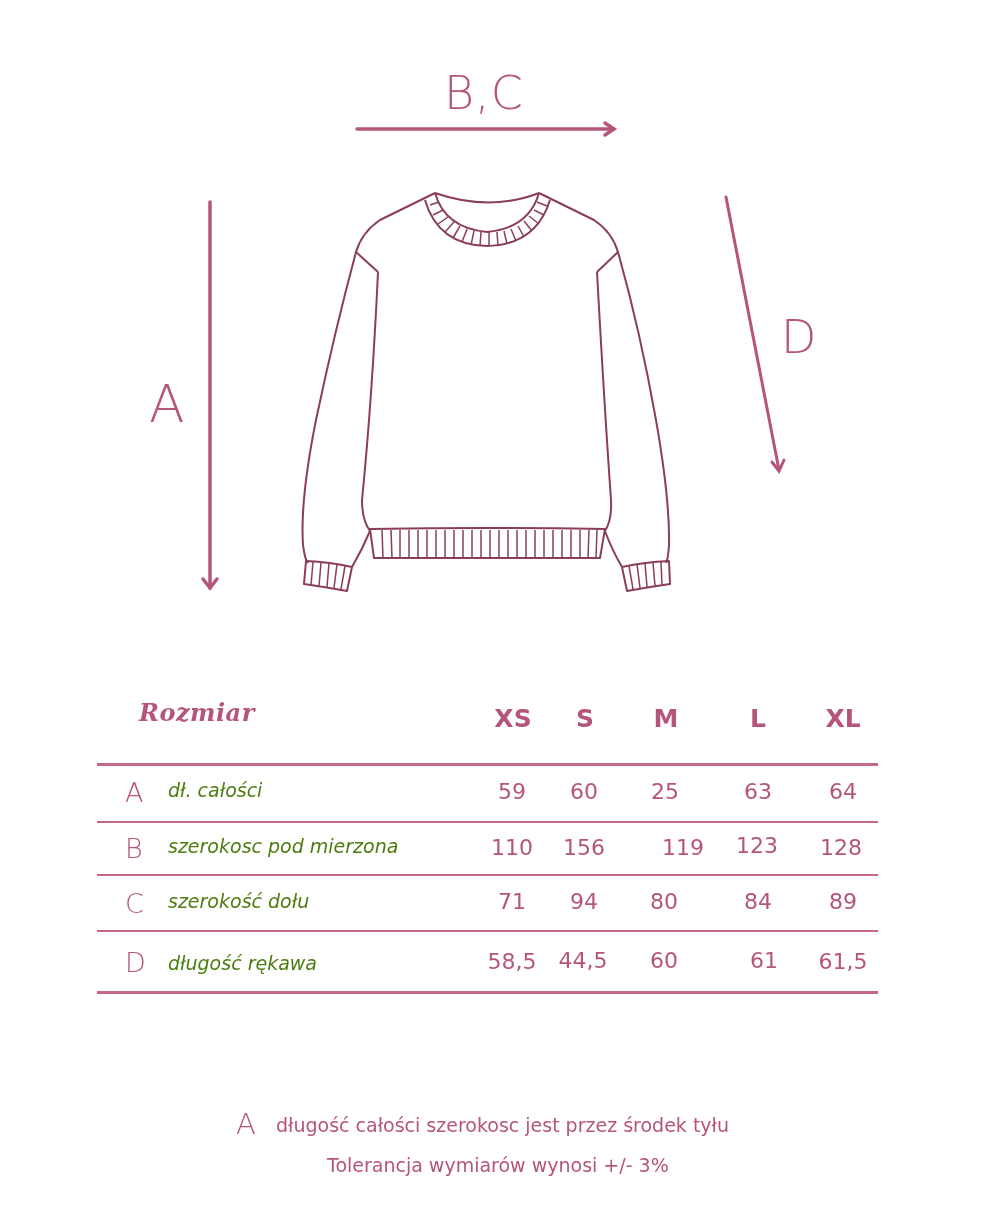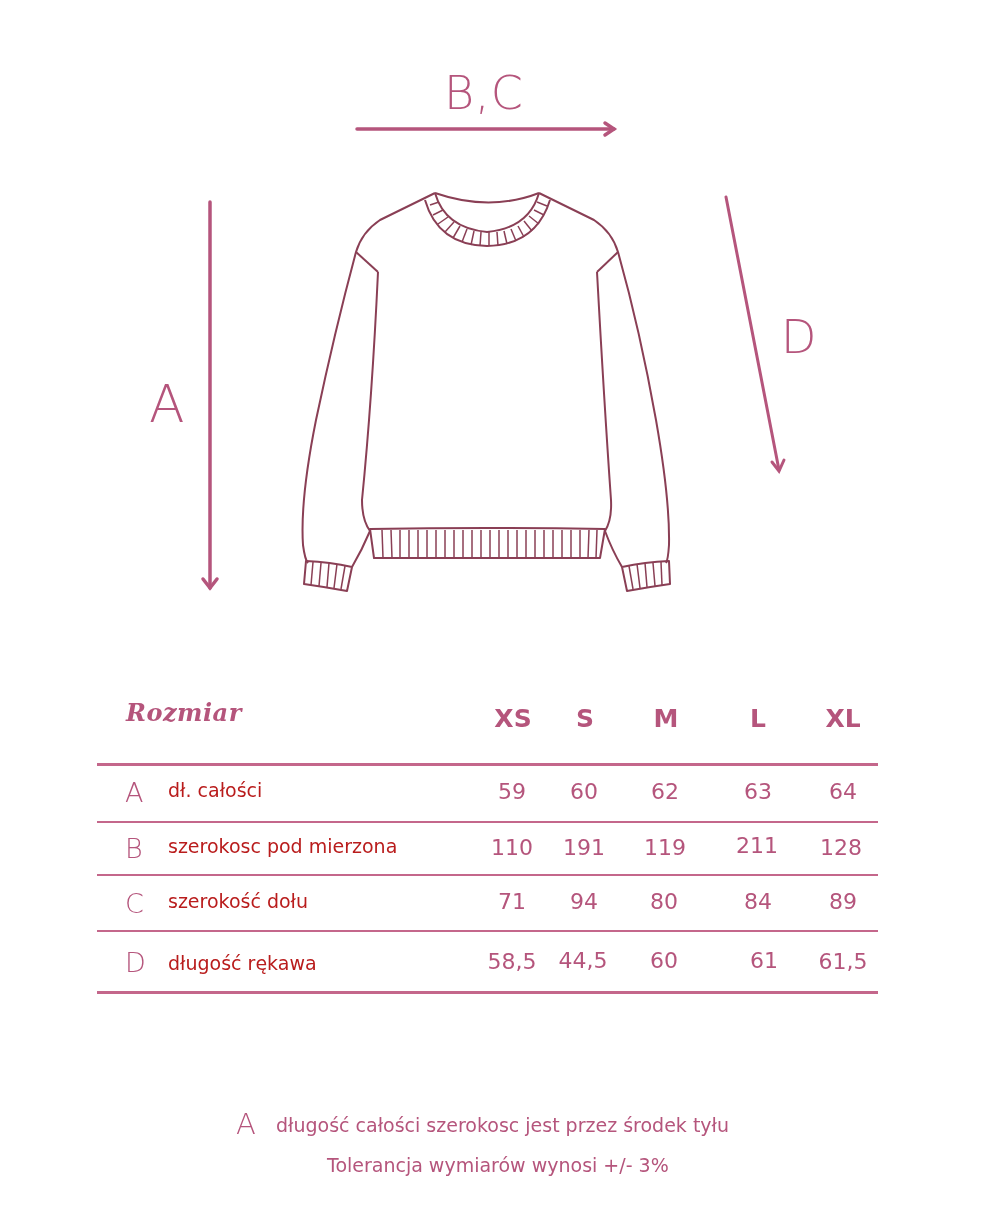--- a/index.html
+++ b/index.html
@@ -6,29 +6,29 @@
   body { width: 988px; height: 1224px; position: relative; overflow: hidden;
          font-family: "DejaVu Sans", sans-serif; color: #b5557c; }
   .diagram { position: absolute; left: 0; top: 0; width: 804px; height: 660px; }
   .dim-label { position: absolute; font-family: "DejaVu Sans", sans-serif; font-weight: 200;
                color: #b5557c; line-height: 1; }
   #lbl-bc { left: 444px; top: 70px; font-size: 46px; letter-spacing: 1px; }
   #lbl-a  { left: 149px; top: 378px; font-size: 52px; }
   #lbl-d  { left: 781px; top: 314px; font-size: 46px; }
 
   .table { position: absolute; left: 97px; top: 690px; width: 781px; }
-  .size-title { position: absolute; left: 29px; top: 8px; font-family: "DejaVu Serif", serif;
+  .size-title { position: absolute; left: 42px; top: 8px; font-family: "DejaVu Serif", serif;
                 font-style: italic; font-weight: bold; font-size: 24px; color: #b5557c; letter-spacing: 0.5px; }
   .size-col { position: absolute; top: 14px; font-family: "DejaVu Sans", sans-serif; font-weight: bold;
               font-size: 25px; color: #b5557c; transform: translateX(-50%); }
   .hline { position: absolute; left: 0; width: 781px; background: #c4678b; }
   .hline.thick { height: 3px; }
   .hline.thin { height: 2px; }
   .row-letter { position: absolute; left: 28px; font-size: 27px; font-weight: 200; color: #b5557c; line-height: 1; }
-  .row-label { position: absolute; left: 71px; font-size: 19px; color: #b91c1c; line-height: 1; }
+  .row-label { position: absolute; left: 71px; font-size: 19px; color: #4d7c0f; line-height: 1; font-style: italic; }
   .cell { position: absolute; font-size: 22px; color: #b5557c; transform: translateX(-50%); line-height: 1; text-align: right; }
   .note-a-letter { position: absolute; left: 236px; top: 1110px; font-size: 29px; font-weight: 200; line-height: 1; }
   .note-a-text { position: absolute; left: 276px; top: 1116px; font-size: 19px; line-height: 1; }
   .note-tol { position: absolute; left: 327px; top: 1156px; font-size: 19px; line-height: 1; }
 </style>
 </head>
 <body>
 
 <div class="diagram">
   <svg width="988" height="660" viewBox="0 0 988 660" xmlns="http://www.w3.org/2000/svg">
@@ -152,33 +152,33 @@
   <div class="size-col" style="left:661px">L</div>
   <div class="size-col" style="left:746px">XL</div>
 
   <div class="hline thick" style="top:73px"></div>
 
   <div>
     <div class="row-letter" style="top:89px">A</div>
     <div class="row-label" style="top:91px">dł. całości</div>
     <div class="cell" style="left:415px;top:91px">59</div>
     <div class="cell" style="left:487px;top:91px">60</div>
-    <div class="cell" style="left:568px;top:91px">62</div>
+    <div class="cell" style="left:568px;top:91px">25</div>
     <div class="cell" style="left:661px;top:91px">63</div>
     <div class="cell" style="left:746px;top:91px">64</div>
   </div>
   <div class="hline thin" style="top:131px"></div>
 
   <div>
     <div class="row-letter" style="top:145px">B</div>
     <div class="row-label" style="top:147px">szerokosc pod mierzona</div>
     <div class="cell" style="left:415px;top:147px">110</div>
-    <div class="cell" style="left:487px;top:147px">191</div>
-    <div class="cell" style="left:568px;top:147px">119</div>
-    <div class="cell" style="left:660px;top:145px">211</div>
+    <div class="cell" style="left:487px;top:147px">156</div>
+    <div class="cell" style="left:586px;top:147px">119</div>
+    <div class="cell" style="left:660px;top:145px">123</div>
     <div class="cell" style="left:744px;top:147px">128</div>
   </div>
   <div class="hline thin" style="top:184px"></div>
 
   <div>
     <div class="row-letter" style="top:200px">C</div>
     <div class="row-label" style="top:202px">szerokość dołu</div>
     <div class="cell" style="left:415px;top:201px">71</div>
     <div class="cell" style="left:487px;top:201px">94</div>
     <div class="cell" style="left:567px;top:201px">80</div>

